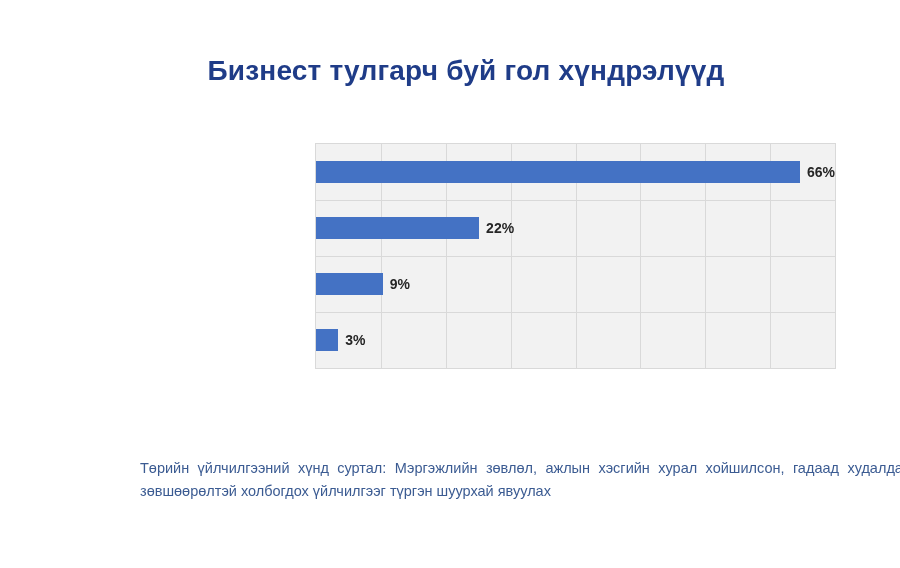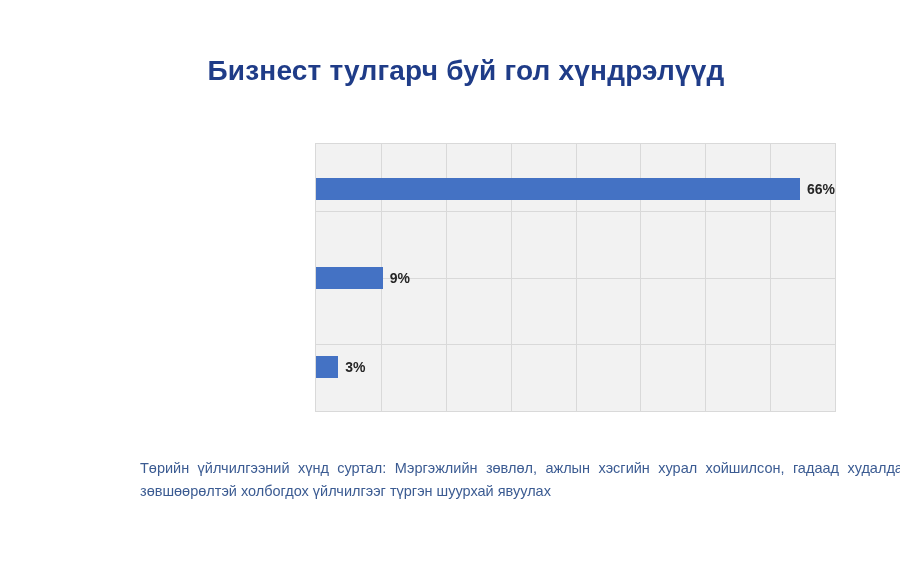--- a/index.html
+++ b/index.html
@@ -57,21 +57,21 @@
     color: #404040;
     white-space: nowrap;
     box-sizing: border-box;
   }
 
   .plot {
     position: absolute;
     left: 315px;
     top: 0;
     width: 521px;
-    height: 269px;
+    height: 226px;
     background: #F2F2F2;
     border: 1px solid #D9D9D9;
     box-sizing: border-box;
     overflow: visible;
   }
   
   .vgrid {
     position: absolute;
     top: 0;
     bottom: 0;
@@ -151,20 +151,24 @@
     <div class="hgrid" style="top:25%"></div>
     <div class="hgrid" style="top:50%"></div>
     <div class="hgrid" style="top:75%"></div>
 
     <div class="bars">
       <div class="bar-row">
         <div class="bar" style="width: 94.2857%; background: rgb(68, 114, 196);"></div>
         <div class="bar-value">66%</div>
       </div>
       <div class="bar-row">
+        <div class="bar" style="width: 31.4286%; background: rgb(68, 114, 196);"></div>
+        <div class="bar-value">22%</div>
+      </div>
+      <div class="bar-row">
         <div class="bar" style="width: 12.8571%; background: rgb(68, 114, 196);"></div>
         <div class="bar-value">9%</div>
       </div>
       <div class="bar-row">
         <div class="bar" style="width: 4.28571%; background: rgb(68, 114, 196);"></div>
         <div class="bar-value">3%</div>
       </div>
     </div>
   </div>
 </div>

